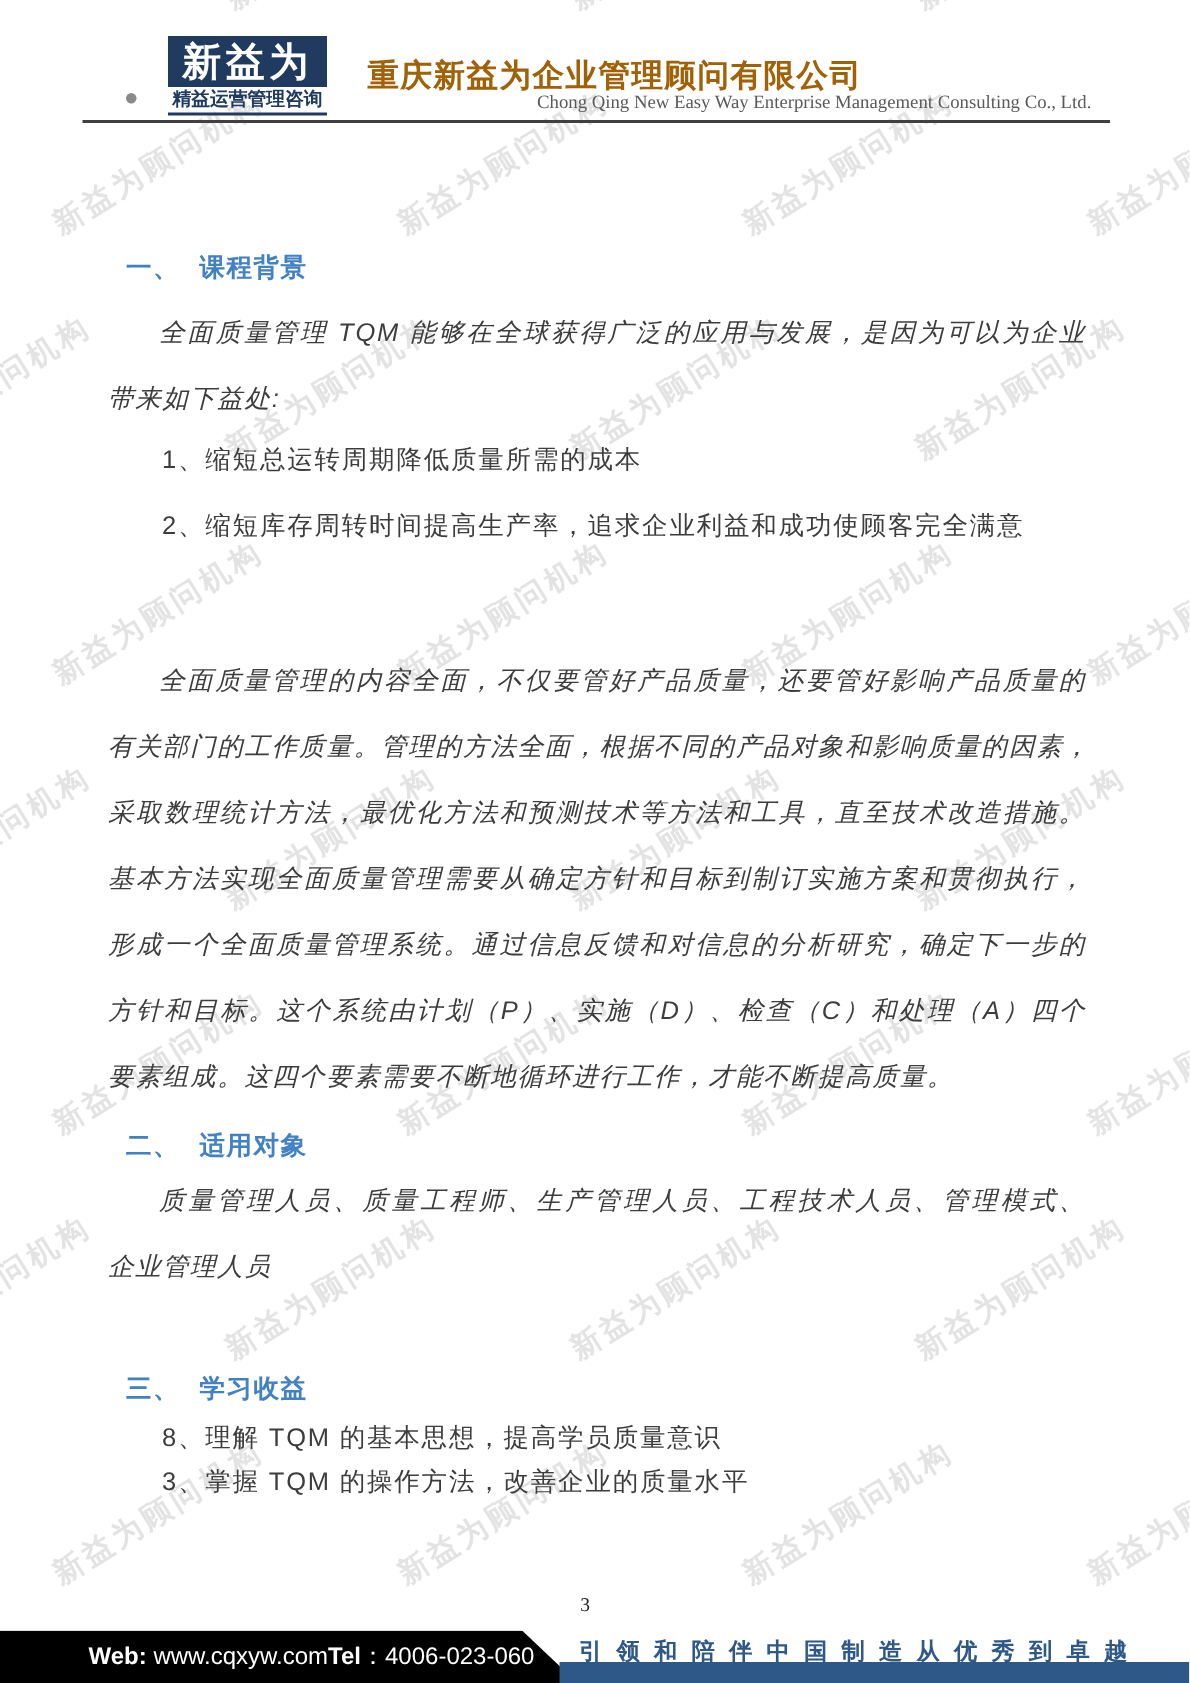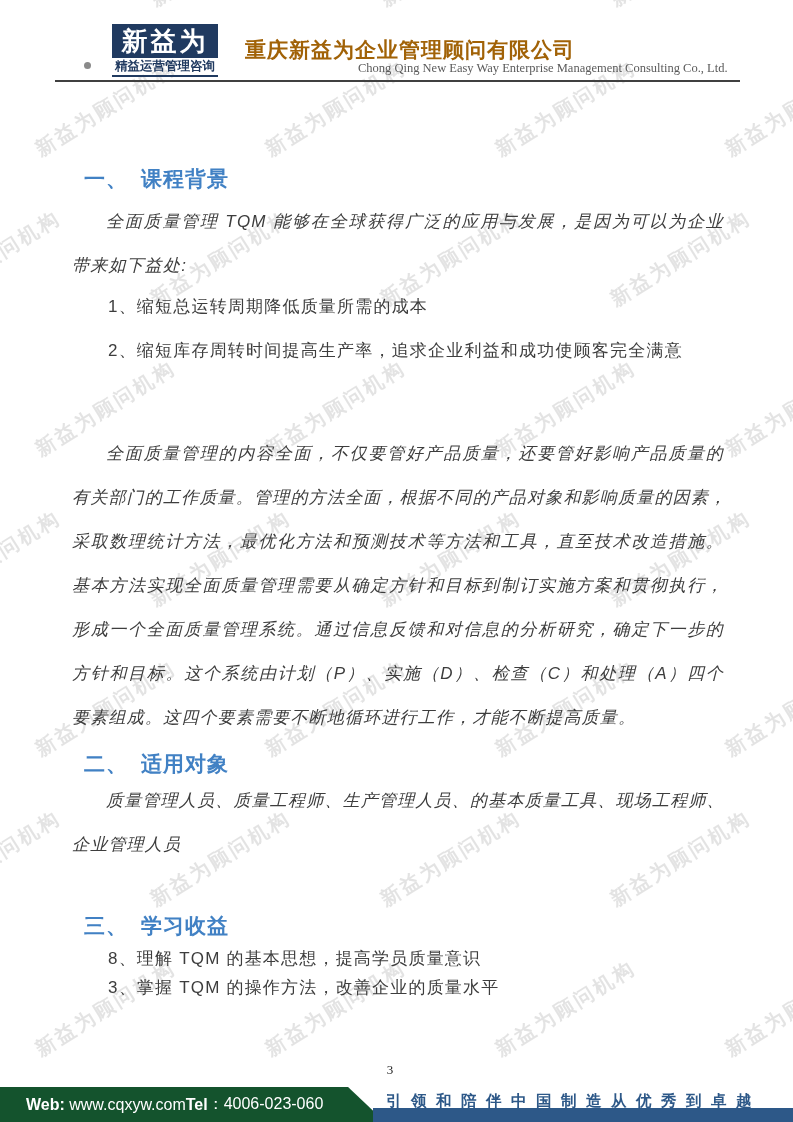--- a/index.html
+++ b/index.html
@@ -24,35 +24,35 @@
   }
   .logo-sub {
     position:absolute; left:112px; top:58px; width:106px; text-align:center;
     color:#203a60; font-weight:bold; font-size:12.5px; white-space:nowrap; line-height:16px;
   }
   .logo-underline { position:absolute; left:112px; top:75px; width:106px; height:2px; background:#203a60; }
   .company-cn { position:absolute; left:245px; top:36px; font-size:21px; font-weight:bold; color:#a16207; letter-spacing:1px; }
   .company-en { position:absolute; left:358px; top:61px; font-size:12.5px; color:#5a5a5a; font-family:"Liberation Serif","DejaVu Serif",serif; }
   .hdr-rule { position:absolute; left:55px; top:80px; width:685px; height:2px; background:#404040; }
   
-  .sec-h { position:absolute; left:84px; color:#4181c4; font-size:21px; font-weight:bold; letter-spacing:1px; line-height:26px; }
+  .sec-h { position:absolute; left:84px; color:#4181c4; font-size:17px; font-weight:bold; letter-spacing:1px; line-height:26px; }
   .sec-h .sec-num { margin-right:13px; }
   .blk { position:absolute; left:72px; width:652px; font-size:17px; letter-spacing:1.2px; }
   .lh44 { line-height:44px; }
   .lh29 { line-height:29px; }
   .tline { text-align:justify; text-align-last:justify; white-space:nowrap;font-style:italic; }
   .tline.last { text-align-last:left; }
   .indent { text-indent:34px; }
   .numlist { padding-left:36px; }
   
   .page-num { position:absolute; left:0; top:1062px; width:780px; text-align:center; font-size:13px; color:#222; font-family:"Liberation Serif","DejaVu Serif",serif; }
   .footer-left {
-    position:absolute; left:0; top:1087px; width:385px; height:35px; background:#14532d;
+    position:absolute; left:0; top:1087px; width:385px; height:35px; background:#000000;
     clip-path:polygon(0 0, 90.4% 0, 100% 100%, 0 100%);
-    color:#ffffff; font-size:16px; display:flex; align-items:center; padding-left:26px; box-sizing:border-box;
+    color:#ffffff; font-size:16px; display:flex; align-items:center; padding-left:59px; box-sizing:border-box;
     white-space:pre;
   }
   .footer-left b { font-weight:bold; }
   .footer-strip { position:absolute; left:373px; top:1108px; width:420px; height:14px; background:#2d5888; }
   .slogan {
     position:absolute; left:386px; top:1091px; color:#2d5888; font-size:15.5px; font-weight:bold;
     letter-spacing:9.5px; white-space:nowrap;
   }
 </style>
 </head>
@@ -133,21 +133,21 @@
       <div class="tline">形成一个全面质量管理系统。通过信息反馈和对信息的分析研究，确定下一步的</div>
       <div class="tline">方针和目标。这个系统由计划（P）、实施（D）、检查（C）和处理（A）四个</div>
       <div class="tline last">要素组成。这四个要素需要不断地循环进行工作，才能不断提高质量。</div>
     </div>
 
     <div class="sec-h" style="top:751px;">
       <span class="sec-num">二、</span><span>适用对象</span>
     </div>
 
     <div class="blk lh44" style="top:779px;">
-      <div class="tline indent">质量管理人员、质量工程师、生产管理人员、的基本质量工具、现场工程师、</div>
+      <div class="tline indent">质量管理人员、质量工程师、生产管理人员、工程技术人员、管理模式、</div>
       <div class="tline last">企业管理人员</div>
     </div>
 
     <div class="sec-h" style="top:913px;">
       <span class="sec-num">三、</span><span>学习收益</span>
     </div>
 
     <div class="blk lh29 numlist" style="top:944px;">
       <div>8、理解 TQM 的基本思想，提高学员质量意识</div>
       <div>3、掌握 TQM 的操作方法，改善企业的质量水平</div>

